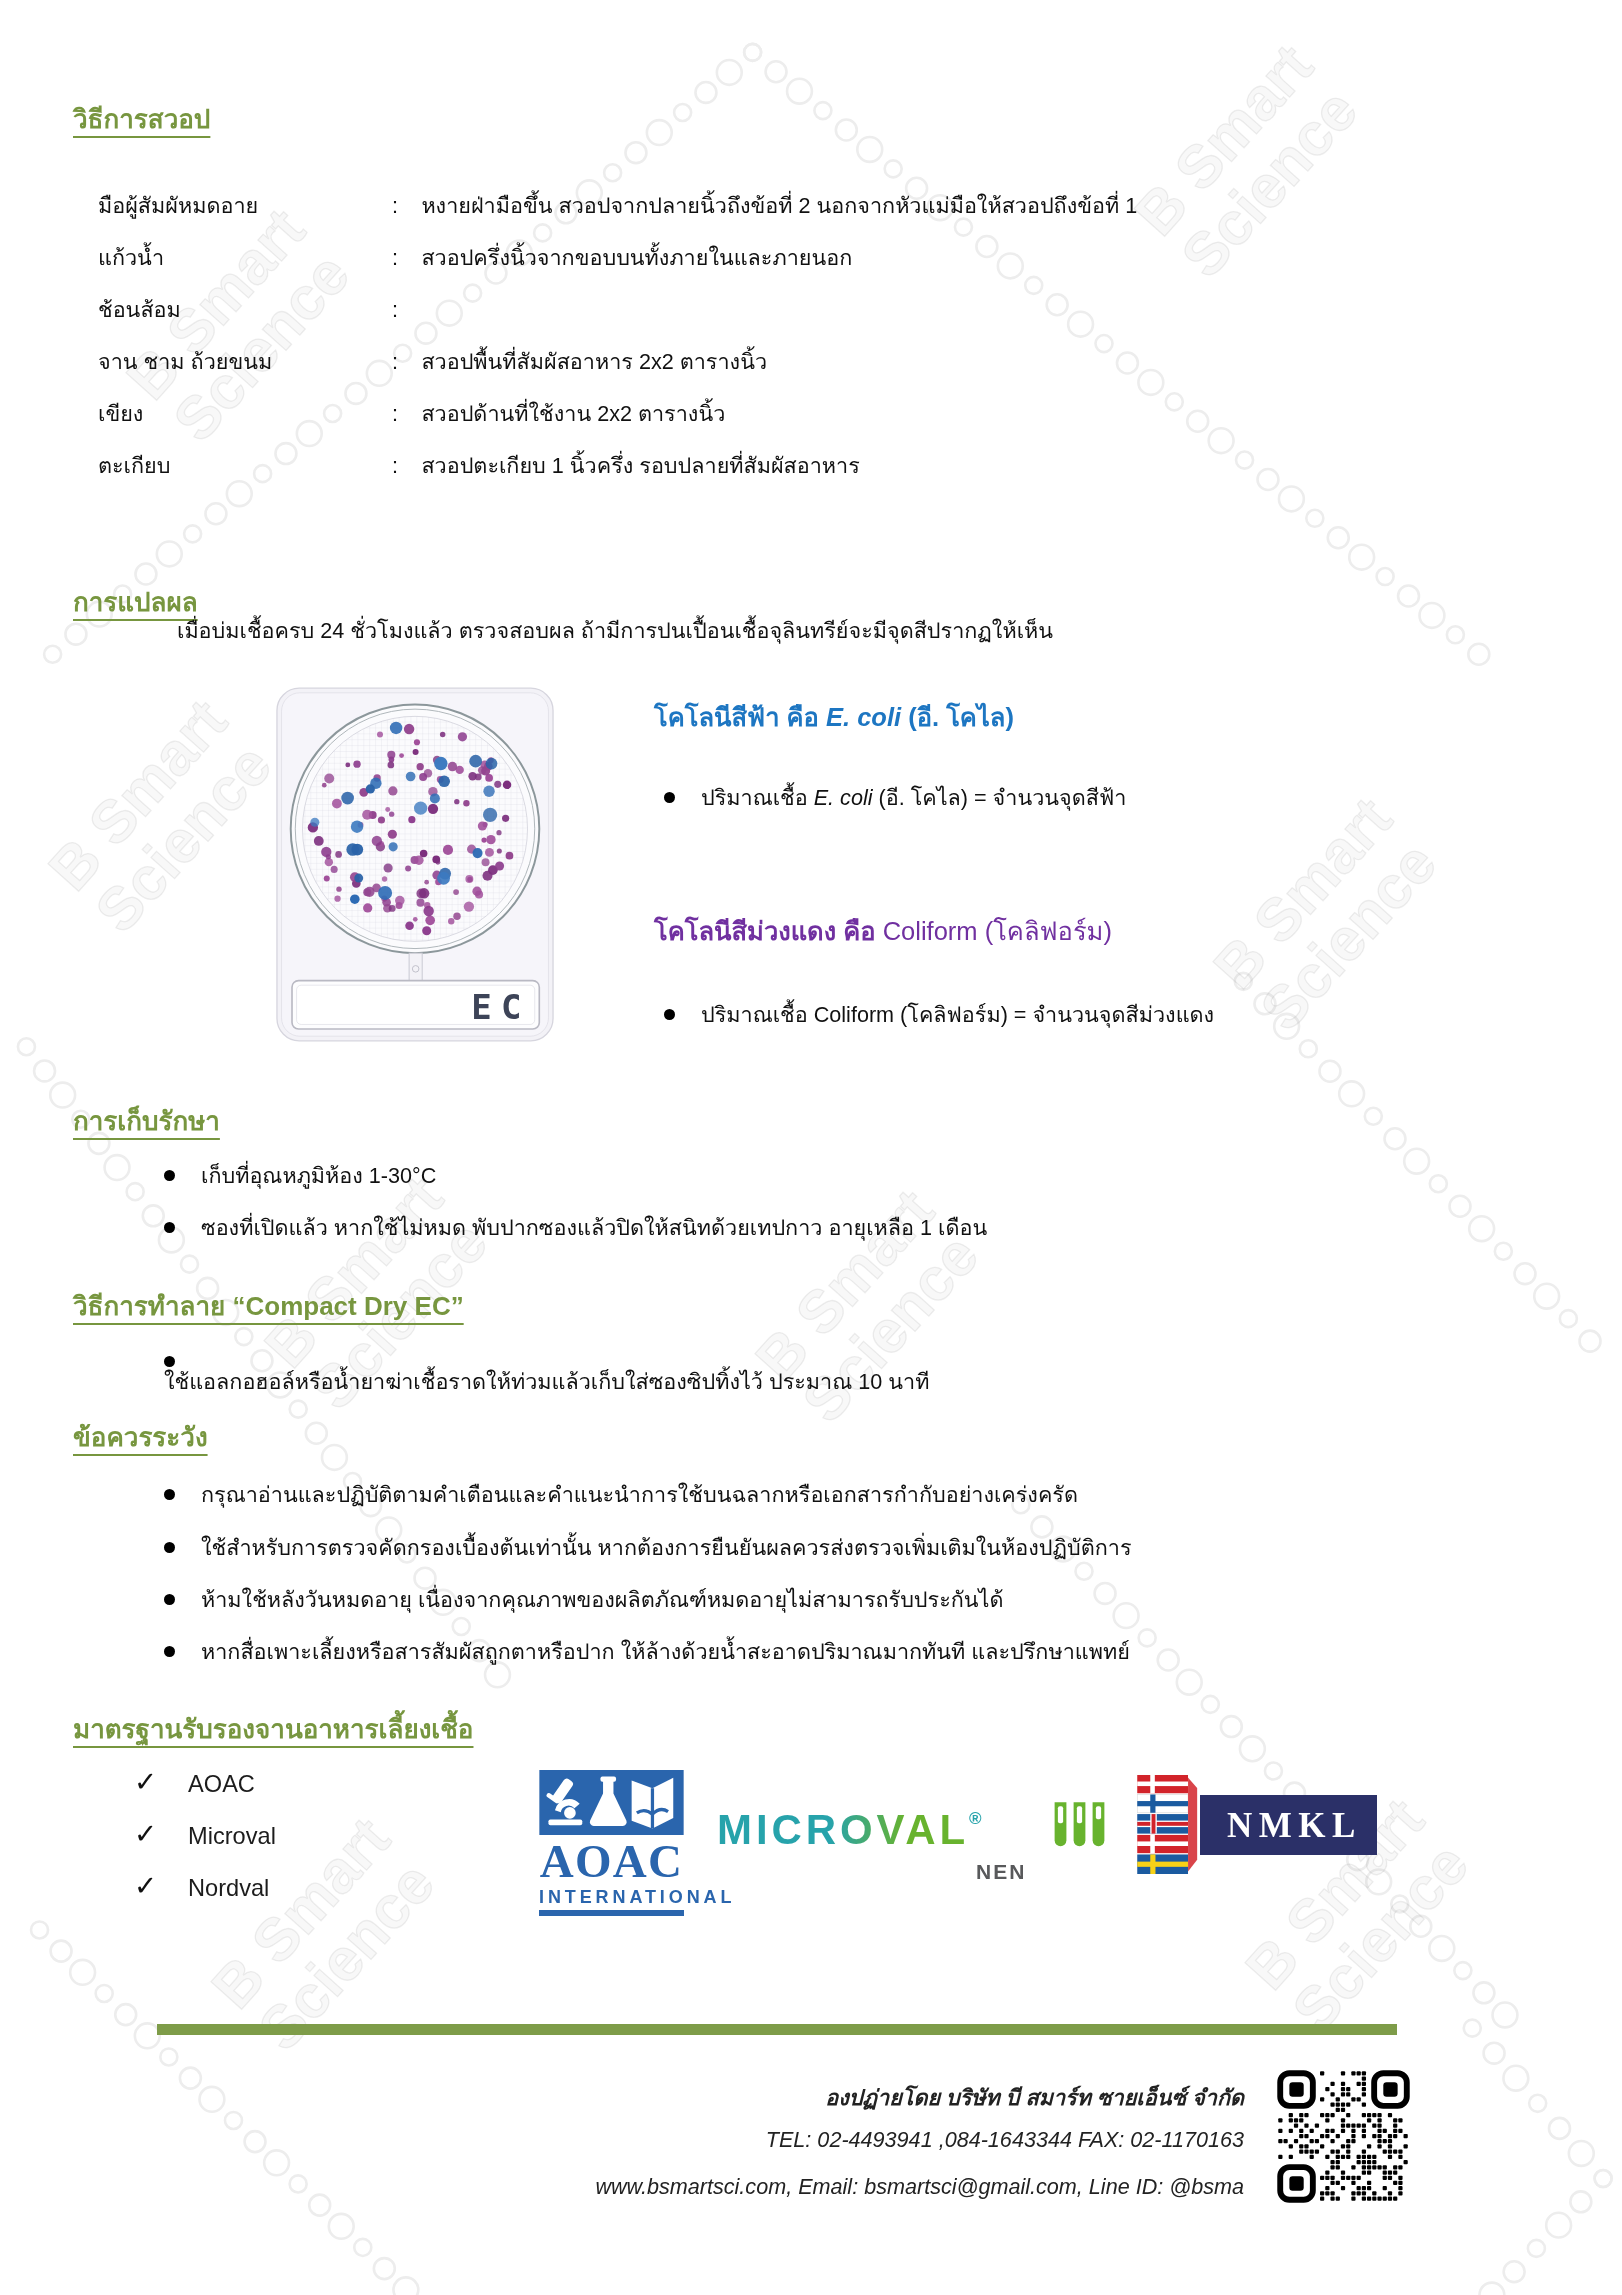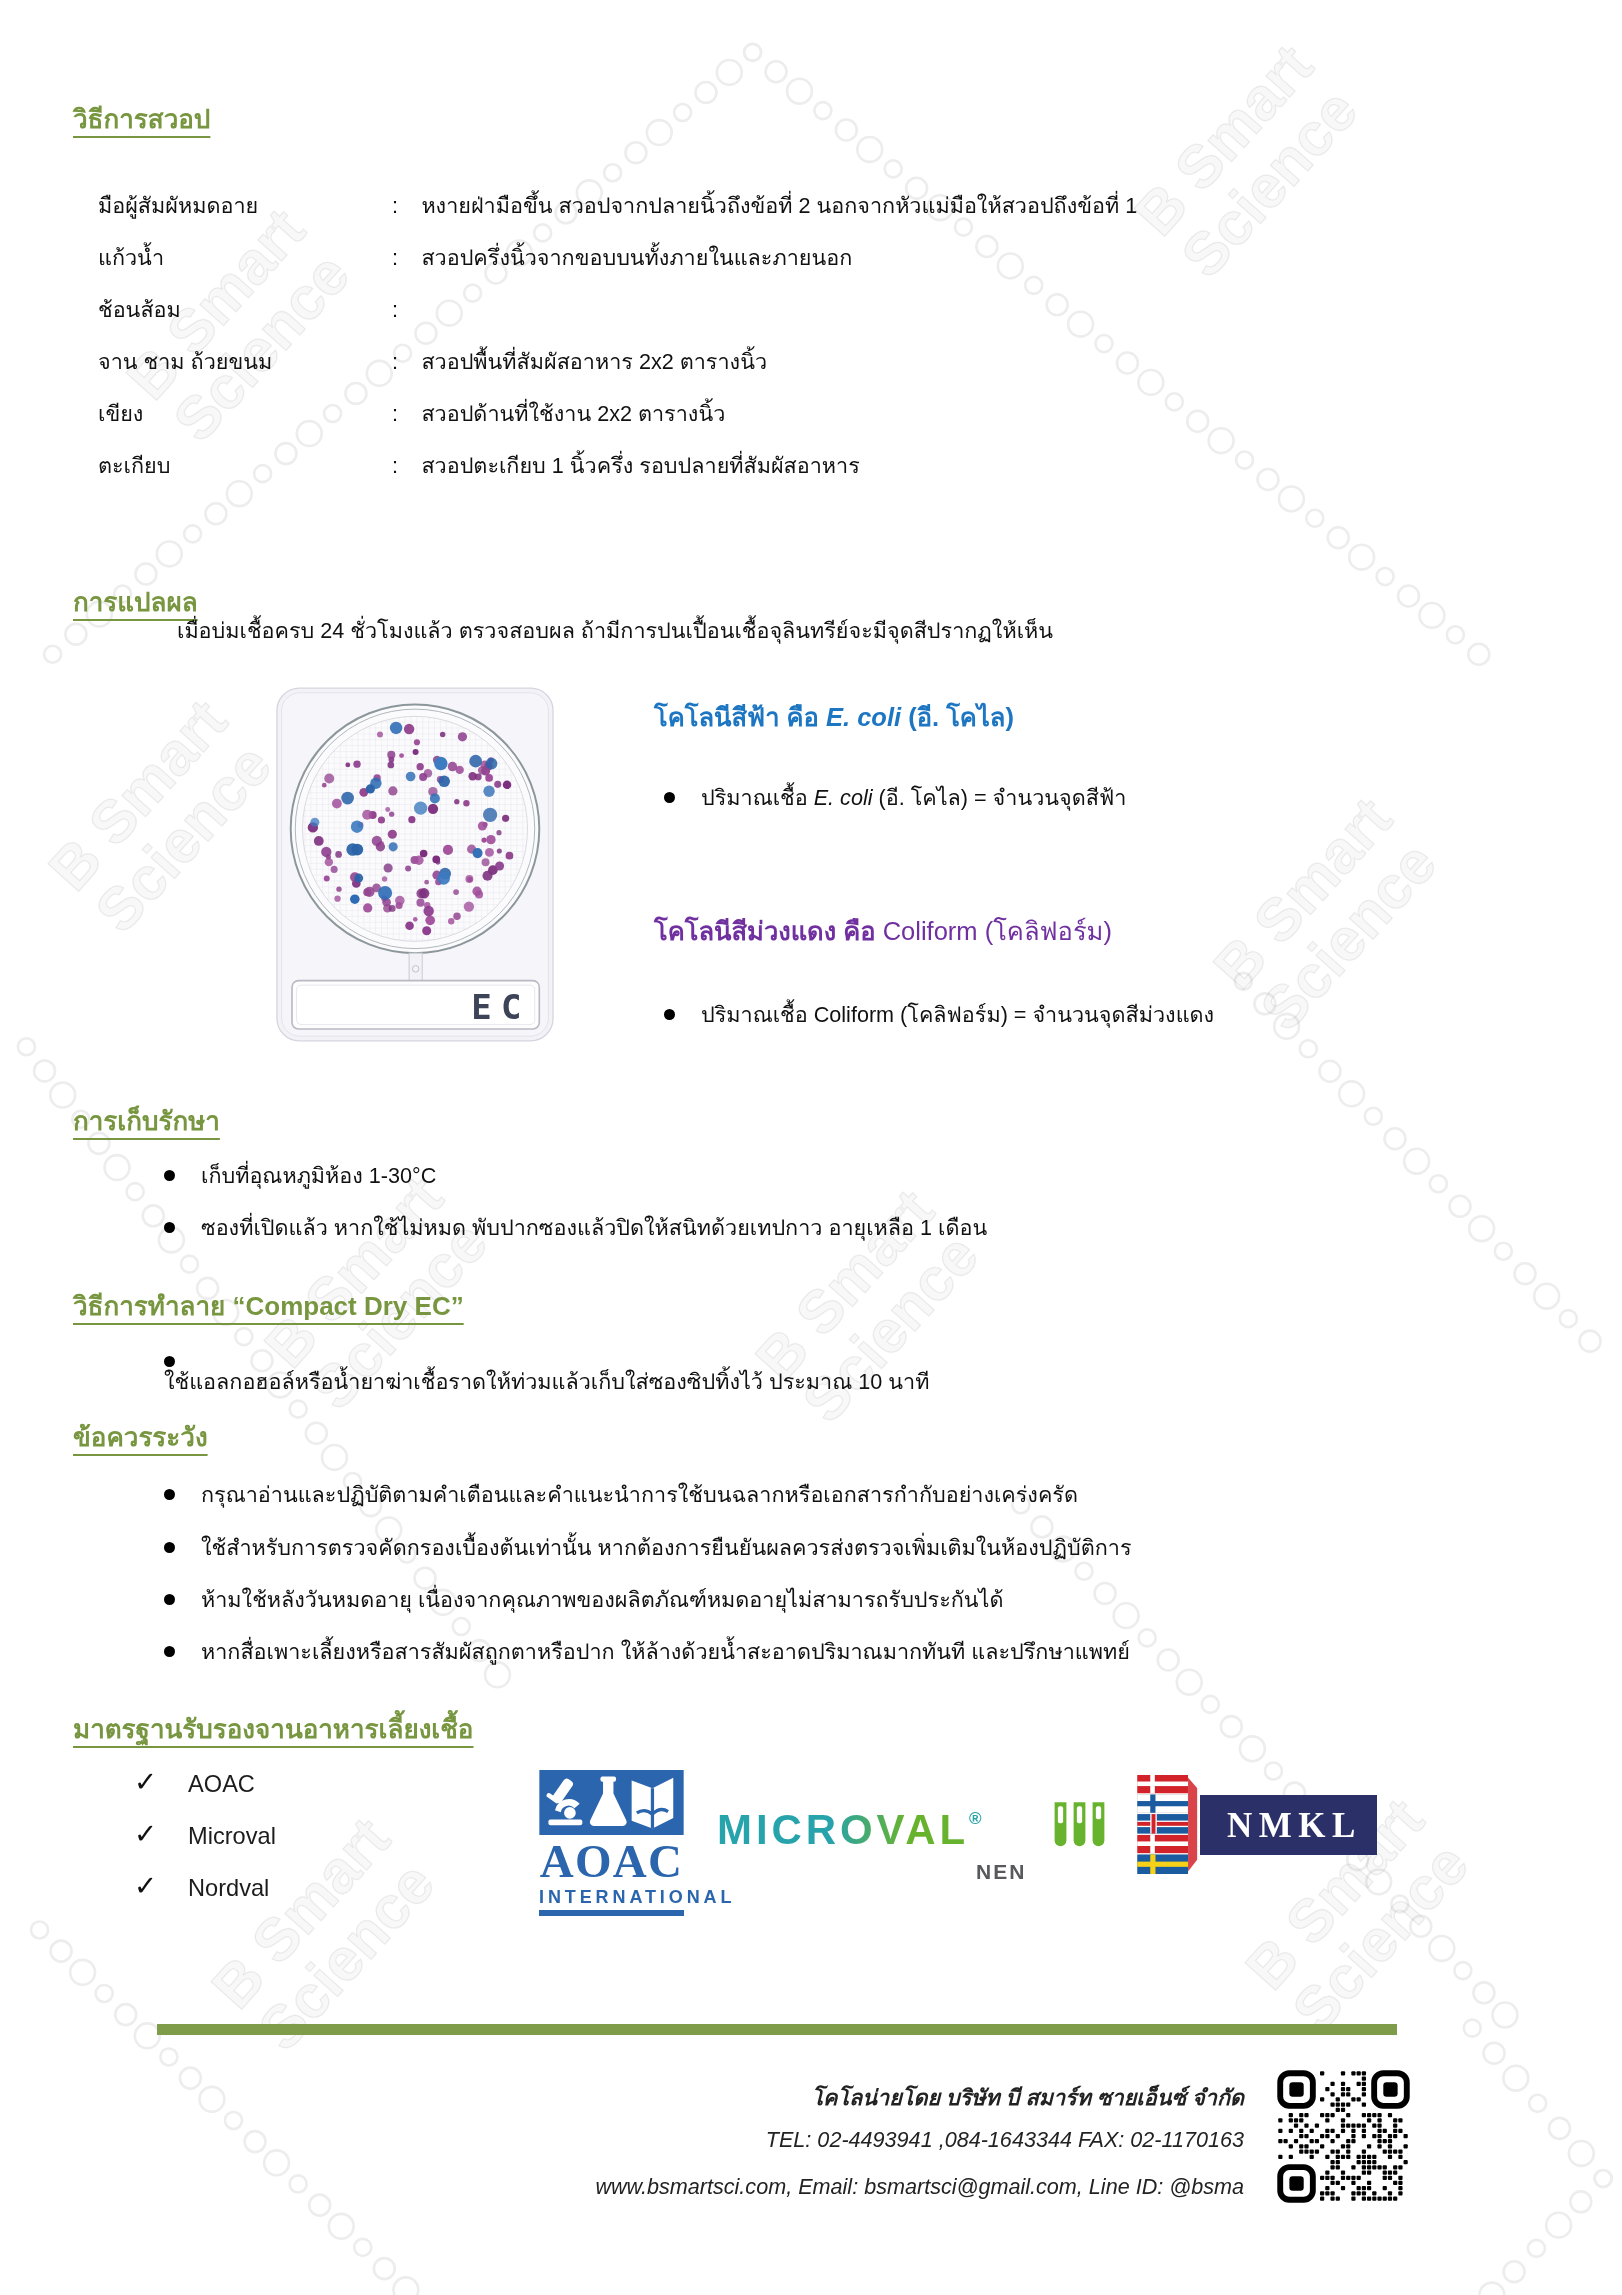--- a/index.html
+++ b/index.html
@@ -549,21 +549,21 @@
       <path d="M78 0 L96 20 L96 132 L78 152 Z" fill="#ffffff"></path>
       <path d="M78 4 L92 20 L92 130 L78 148 Z" fill="var(--flag_red)" opacity="0.85"></path>
     </g>
   </svg>
   <div class="abs content nmkl-box" style="left:1200px;top:1795px;width:177px;height:60px;">
     <span class="nmkl-word">NMKL</span>
   </div>
 
   <div class="abs content" style="left:157px;top:2024px;width:1240px;height:10.5px;background:var(--bar_green);"></div>
 
-  <div class="abs content footer-line" style="left:262px;top:2080px;font-weight:bold;">โคโลน่ายโดย บริษัท บี สมาร์ท ซายเอ็นซ์  จำกัด</div>
+  <div class="abs content footer-line" style="left:262px;top:2080px;font-weight:bold;">องปฏ่ายโดย บริษัท บี สมาร์ท ซายเอ็นซ์  จำกัด</div>
   <div class="abs content footer-line" style="left:262px;top:2127px;">TEL: 02-4493941 ,084-1643344 FAX: 02-1170163</div>
   <div class="abs content footer-line" style="left:262px;top:2174px;">www.bsmartsci.com, Email: bsmartsci@gmail.com, Line ID: @bsma</div>
 
   <svg id="qr-svg" class="abs content" style="left:1275px;top:2061px;" width="137" height="151" viewBox="0 0 210 230">
       <rect x="69" y="15" width="6.5" height="6.5" rx="1.5" fill="#000"></rect>
       <rect x="101" y="15" width="6.5" height="6.5" rx="1.5" fill="#000"></rect>
       <rect x="117" y="15" width="6.5" height="6.5" rx="1.5" fill="#000"></rect>
       <rect x="125" y="15" width="6.5" height="6.5" rx="1.5" fill="#000"></rect>
       <rect x="133" y="15" width="6.5" height="6.5" rx="1.5" fill="#000"></rect>
       <rect x="133" y="23" width="6.5" height="6.5" rx="1.5" fill="#000"></rect>

